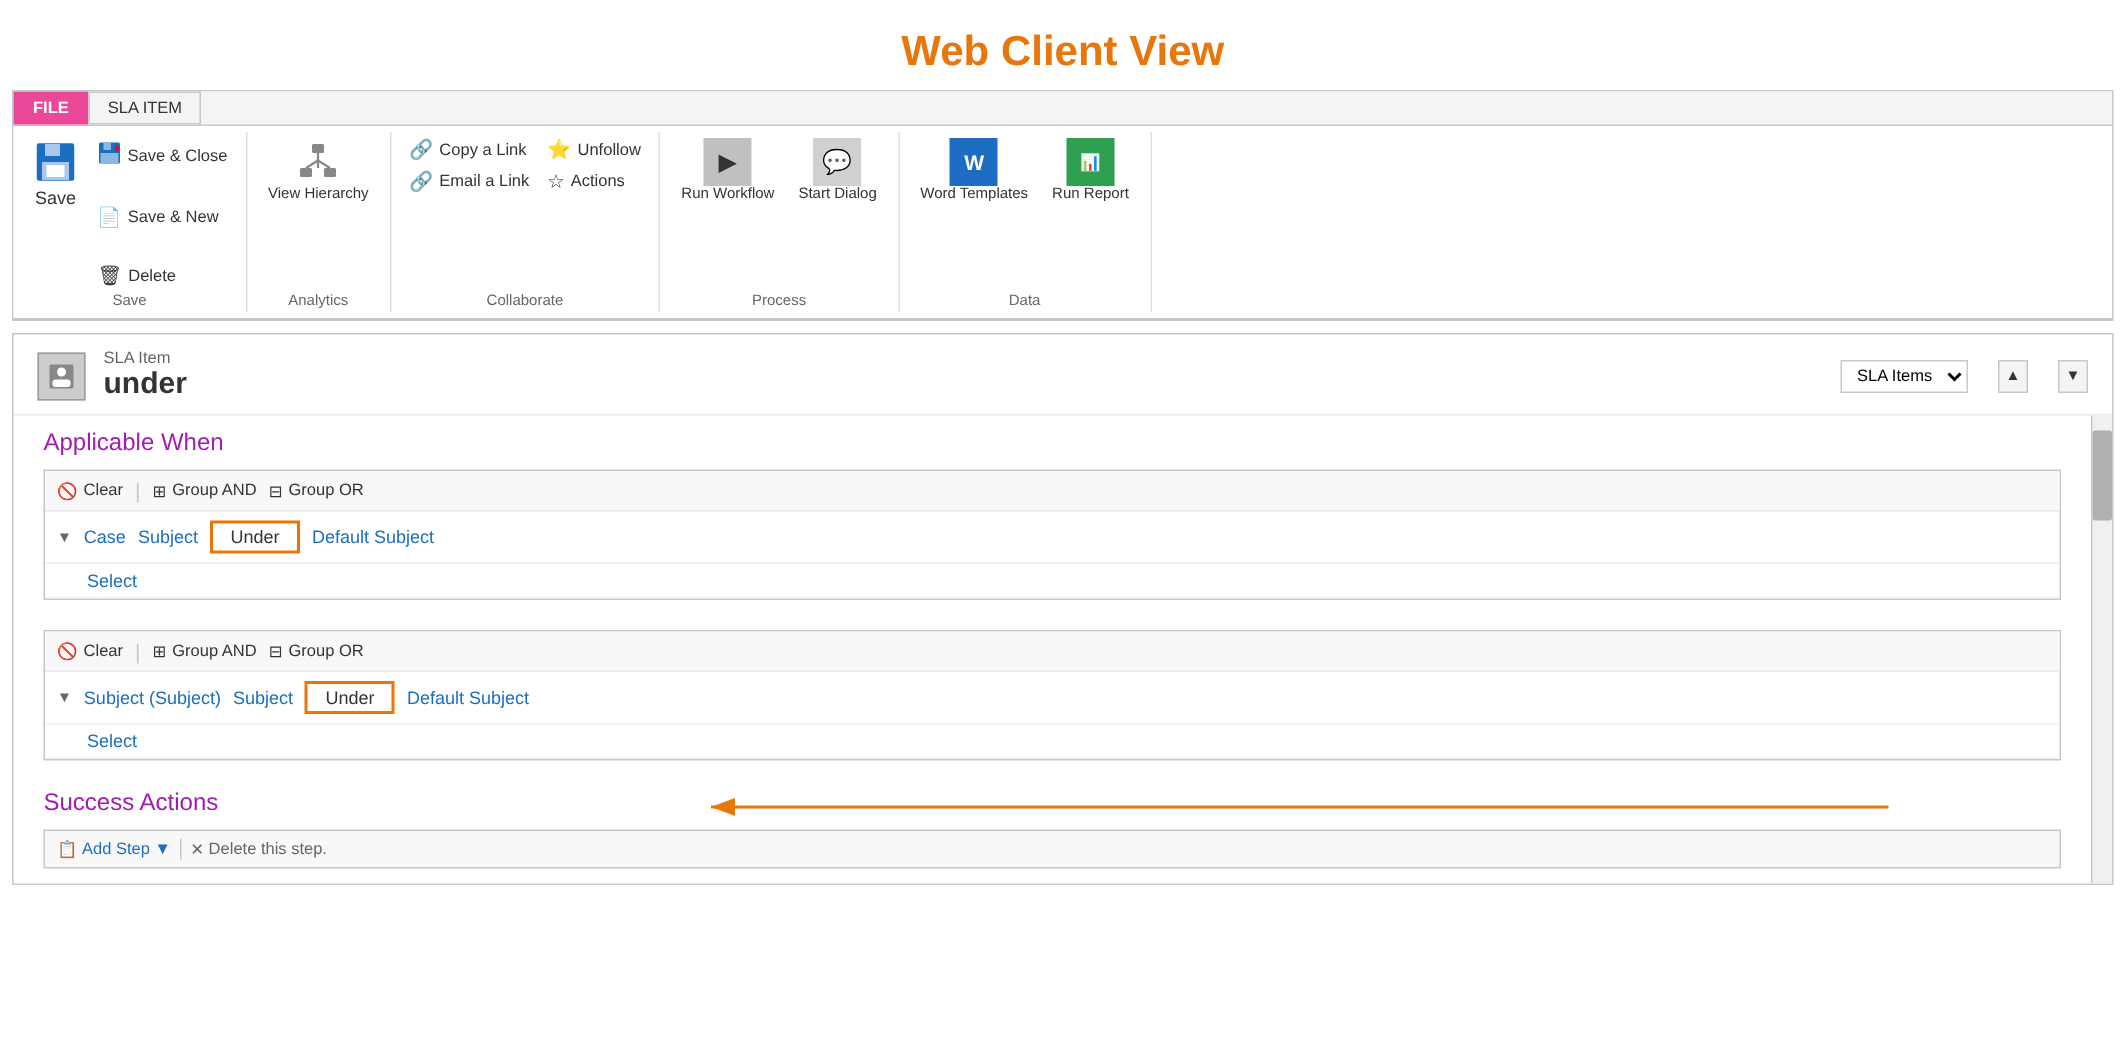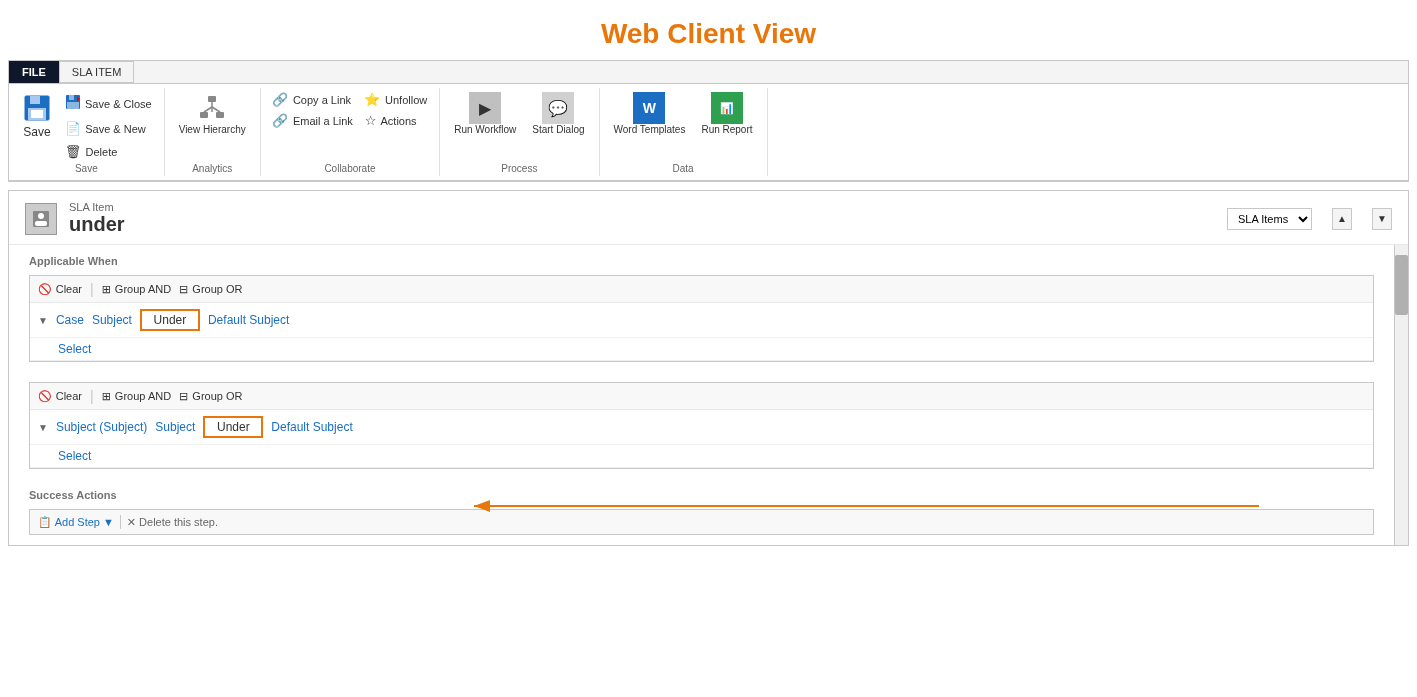--- a/index.html
+++ b/index.html
@@ -29,21 +29,21 @@
     }
 
     .ribbon-tab {
       padding: 4px 12px;
       font-size: 11px;
       cursor: pointer;
       border: 1px solid transparent;
     }
 
     .ribbon-tab.active {
-      background: #0f172a;
+      background: #ec4899;
       color: #fff;
       font-weight: bold;
     }
 
     .ribbon-tab.inactive {
       background: #f4f4f4;
       color: #333;
       border-color: #c8c8c8;
     }
 
@@ -127,21 +127,21 @@
       display: flex;
       flex-direction: column;
       align-items: center;
       cursor: pointer;
       padding: 4px 6px;
     }
 
     .save-side-btns {
       display: flex;
       flex-direction: column;
-      gap: 4px;
+      gap: 20px;
       padding-top: 2px;
     }
 
     
     .main-content {
       margin: 8px 8px 0 8px;
       border: 1px solid #c8c8c8;
       background: #fff;
       position: relative;
     }
@@ -232,23 +232,23 @@
       background: #b0b0b0;
       border-radius: 2px;
     }
 
     .section {
       padding: 10px 20px 10px 20px;
       margin-right: 14px;
     }
 
     .section-title {
-      font-size: 11px;
-      font-weight: bold;
-      color: #737373;
+      font-size: 16px;
+      font-weight: normal;
+      color: #a21caf;
       margin-bottom: 8px;
     }
 
     .criteria-box {
       border: 1px solid #c8c8c8;
       background: #fff;
     }
 
     .criteria-toolbar {
       display: flex;

